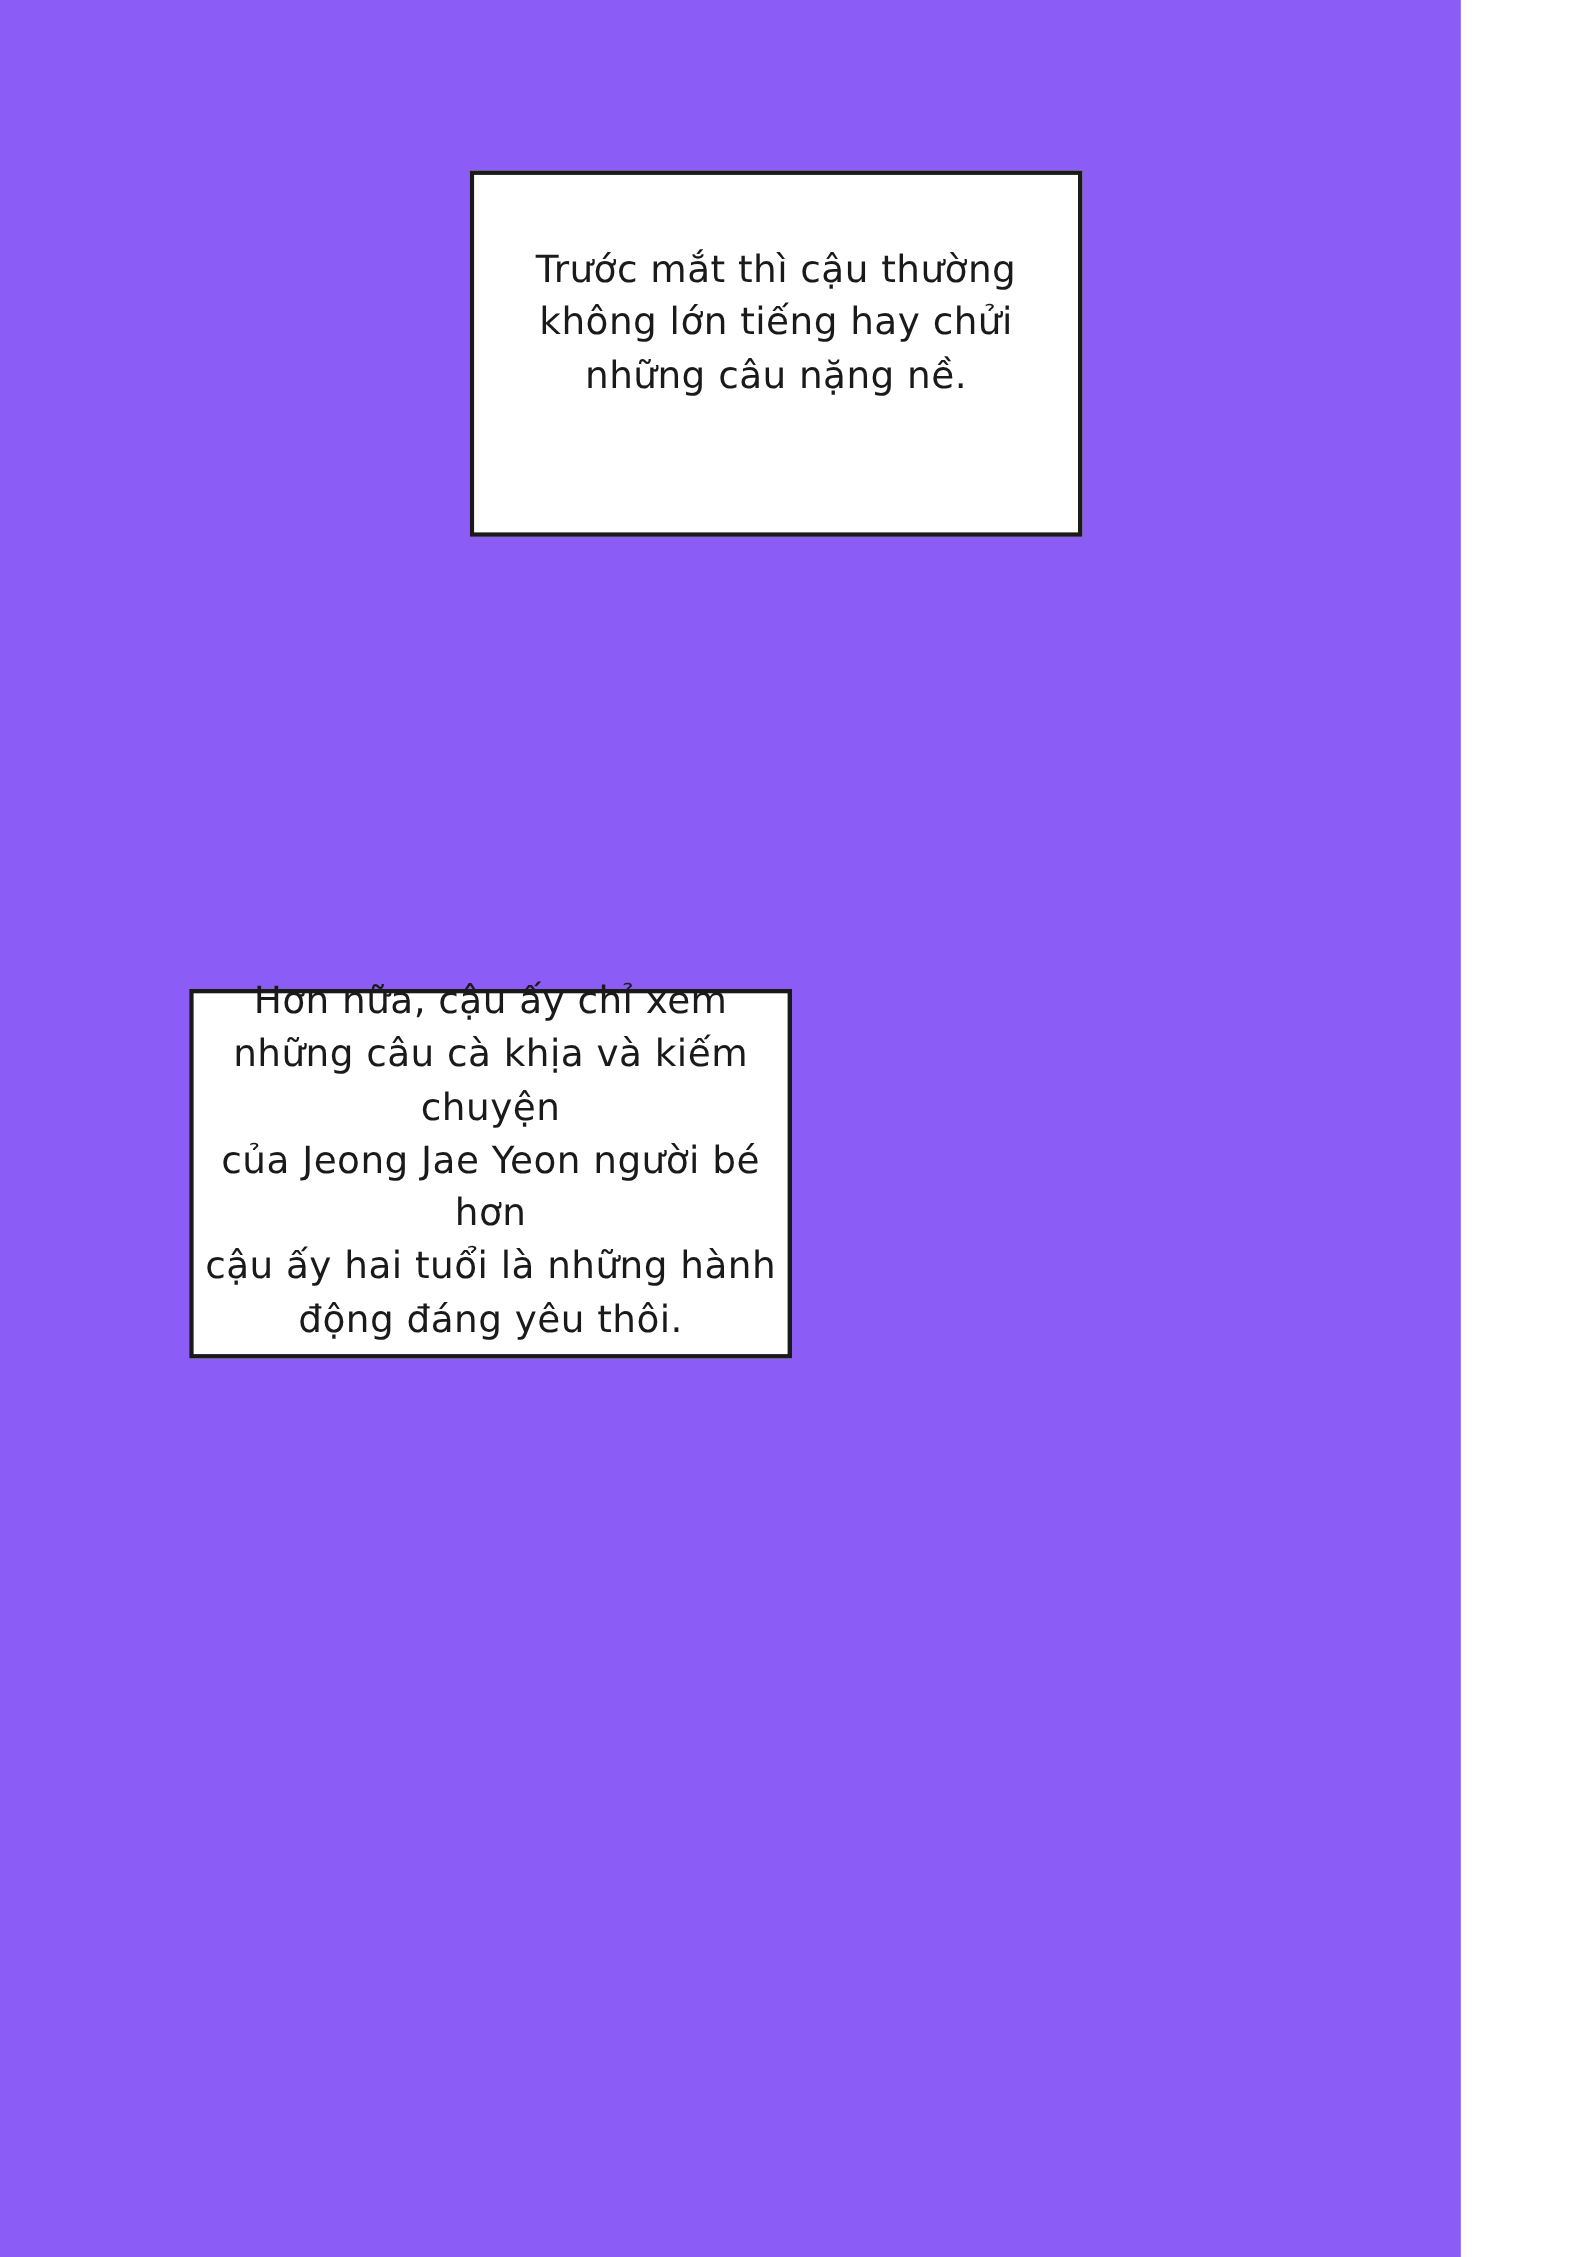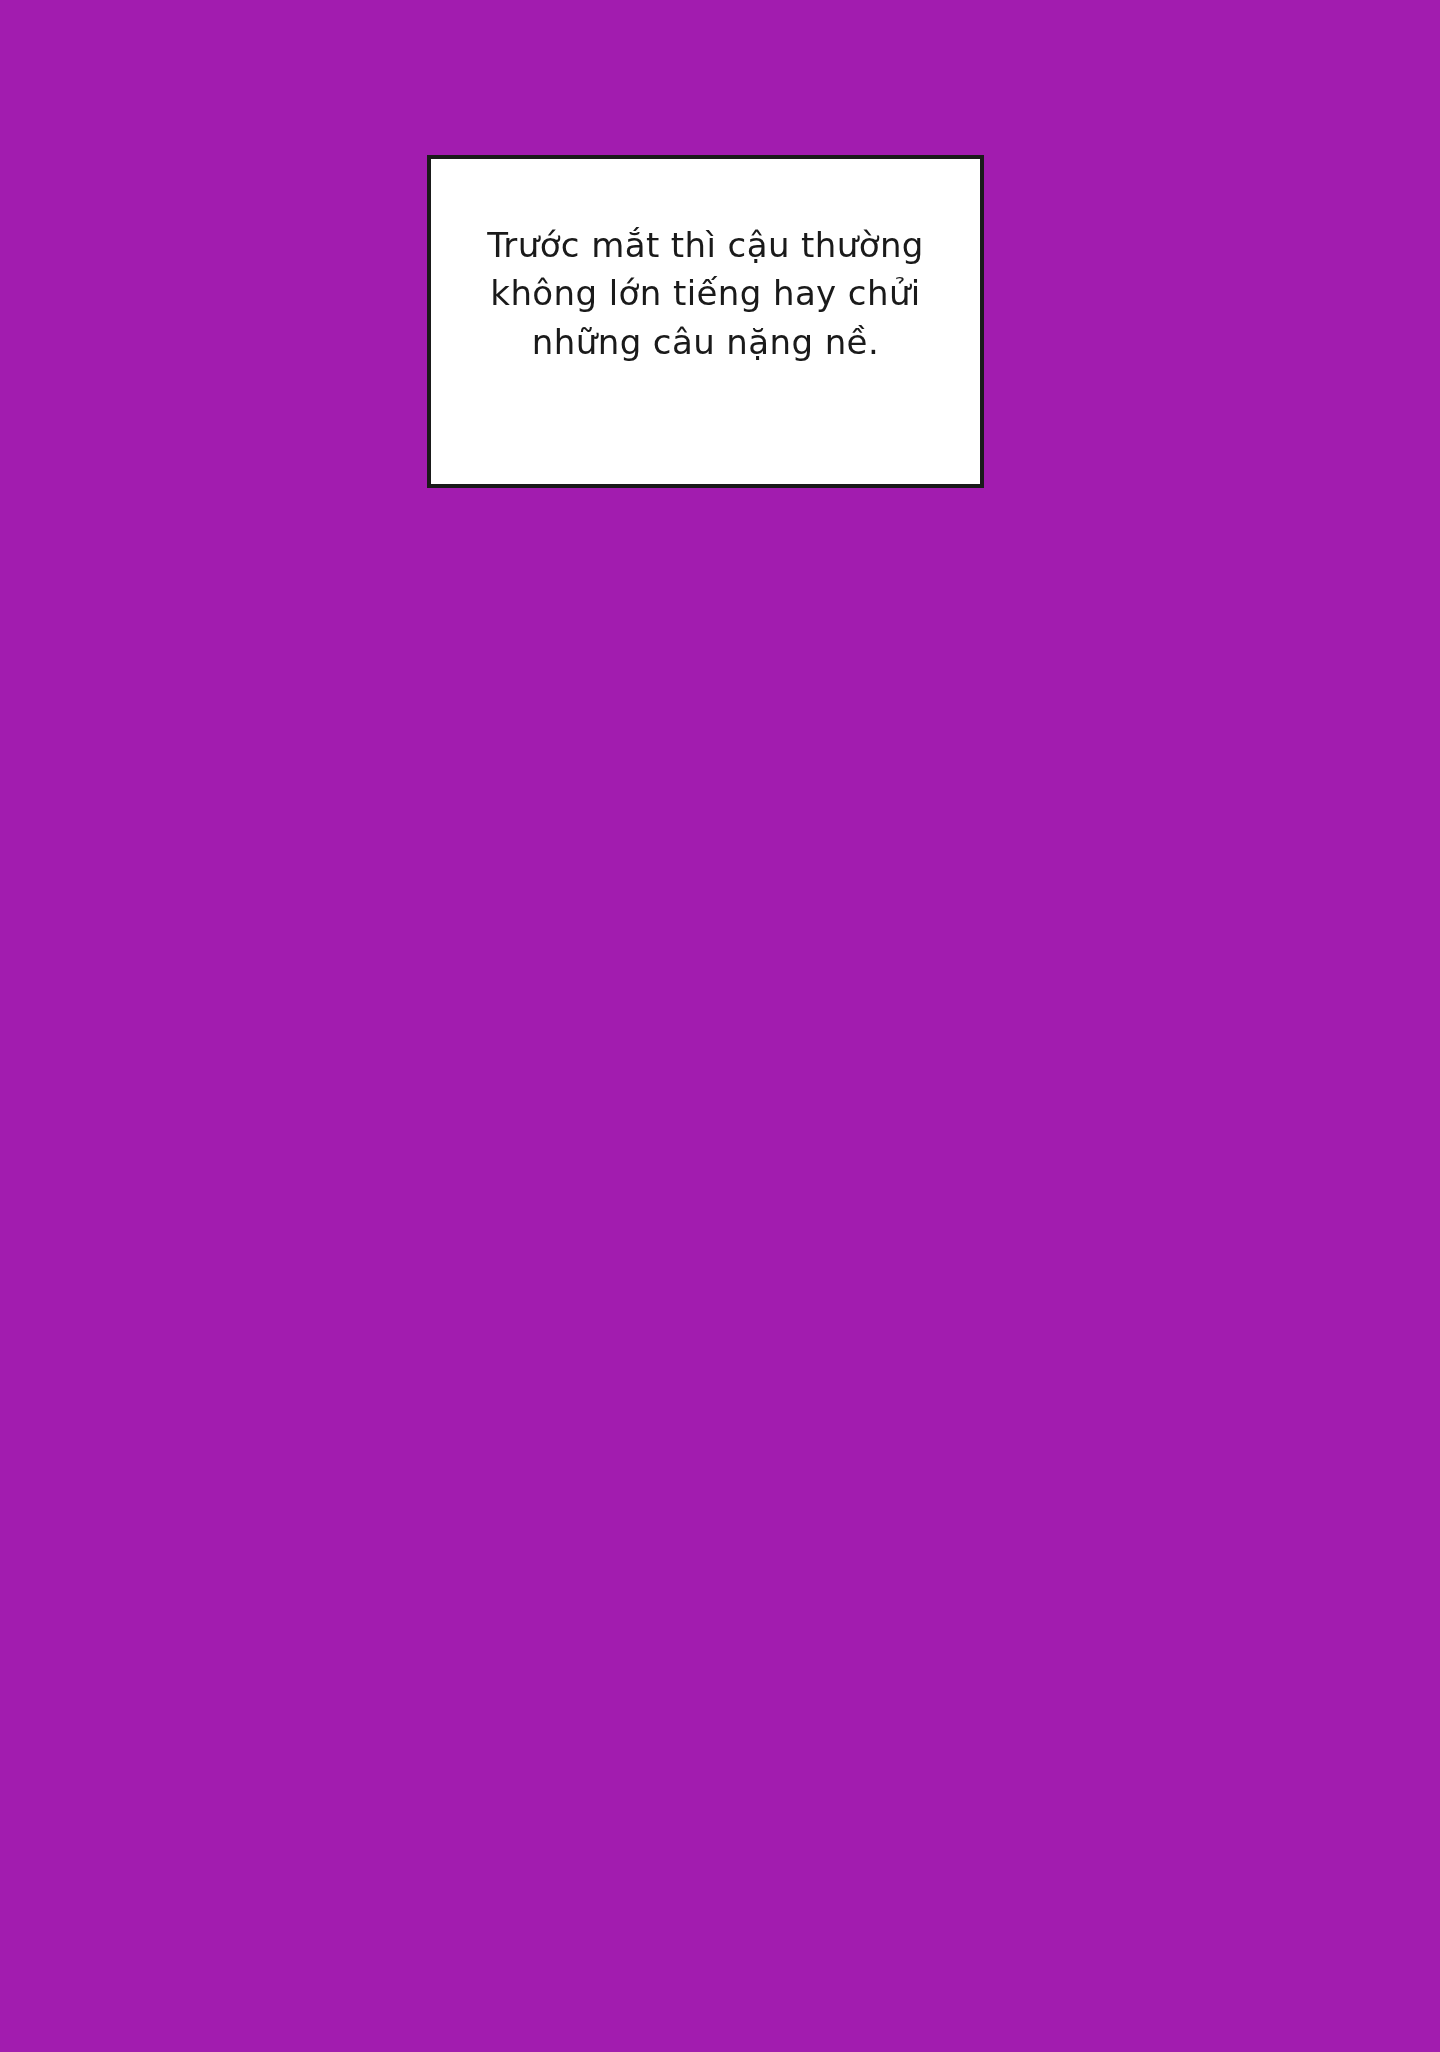--- a/index.html
+++ b/index.html
@@ -13,23 +13,23 @@
     height: 2052px;
     position: relative;
     overflow: hidden;
     font-family: "DejaVu Sans", sans-serif;
   }
 
   .page {
     position: absolute;
     top: 0;
     left: 0;
-    width: 1440px;
+    width: 1328px;
     height: 2052px;
-    background: #a21caf;
+    background: #8b5cf6;
   }
 
   .panel {
     position: absolute;
     box-sizing: border-box;
     background: #ffffff;
     border: 4px solid #1a1a1a;
     display: flex;
     align-items: center;
     justify-content: center;
@@ -72,14 +72,21 @@
 <body>
 
 <div class="page">
 
   <div class="panel" id="panel-one">
     <div class="panel-text">Trước mắt thì cậu thường
 không lớn tiếng hay chửi
 những câu nặng nề.</div>
   </div>
 
+  <div class="panel" id="panel-two">
+    <div class="panel-text">Hơn nữa, cậu ấy chỉ xem
+những câu cà khịa và kiếm chuyện
+của Jeong Jae Yeon người bé hơn
+cậu ấy hai tuổi là những hành
+động đáng yêu thôi.</div>
+  </div>
 
 </div>
 
 </body></html>

